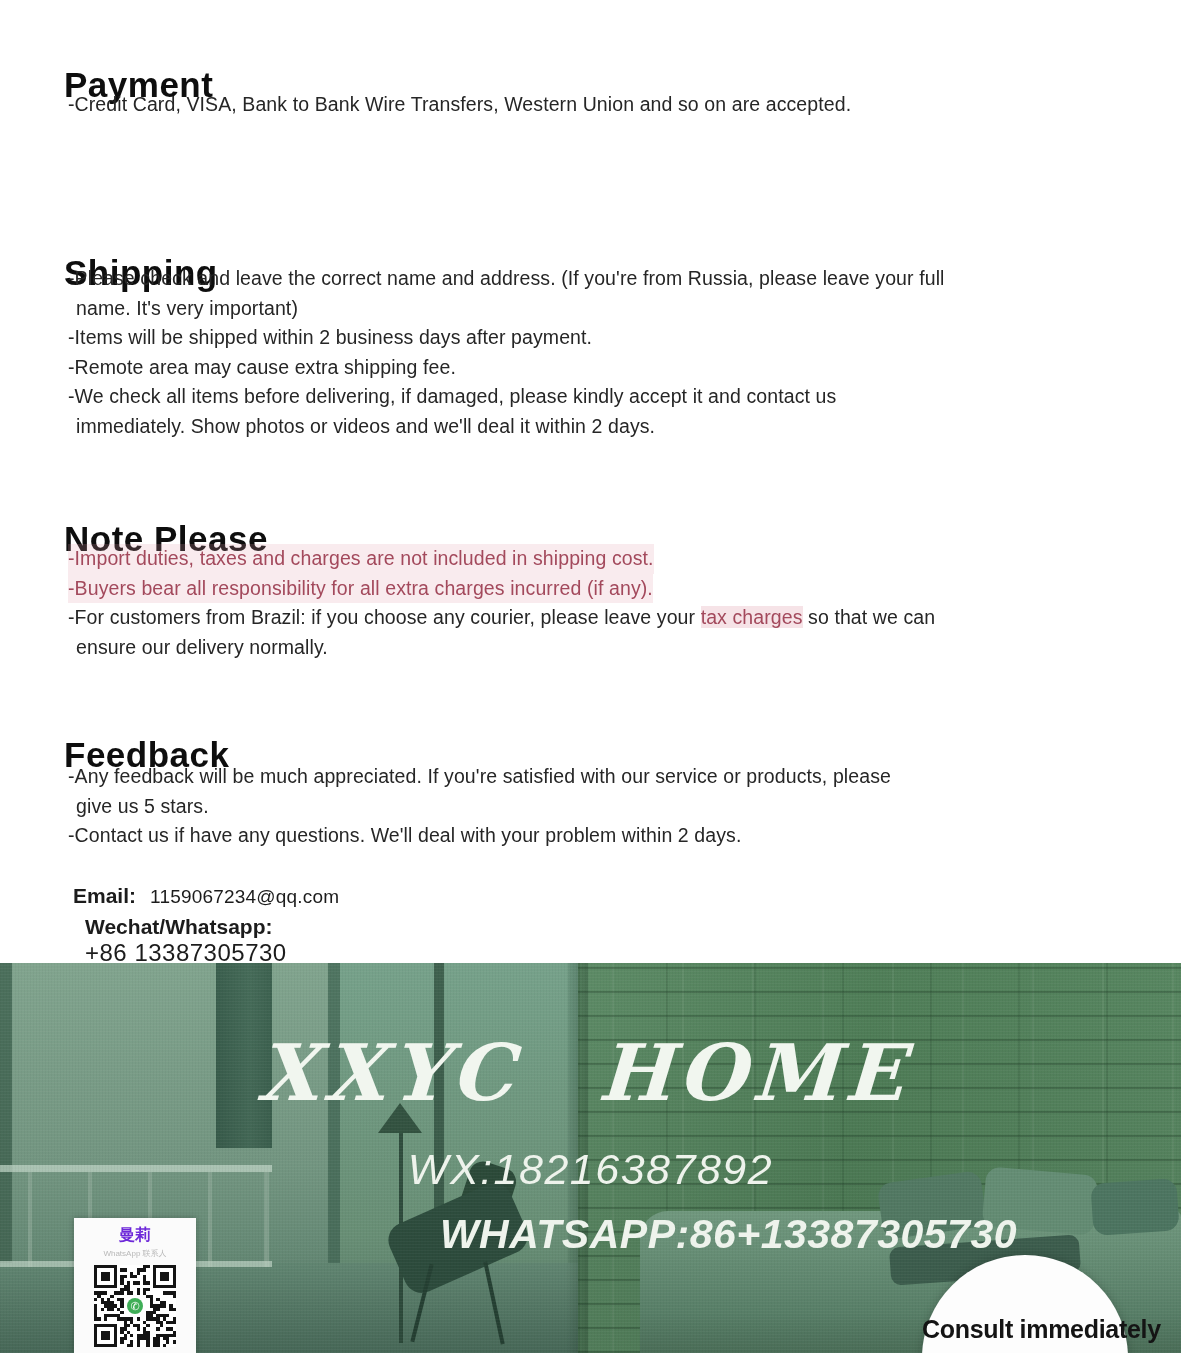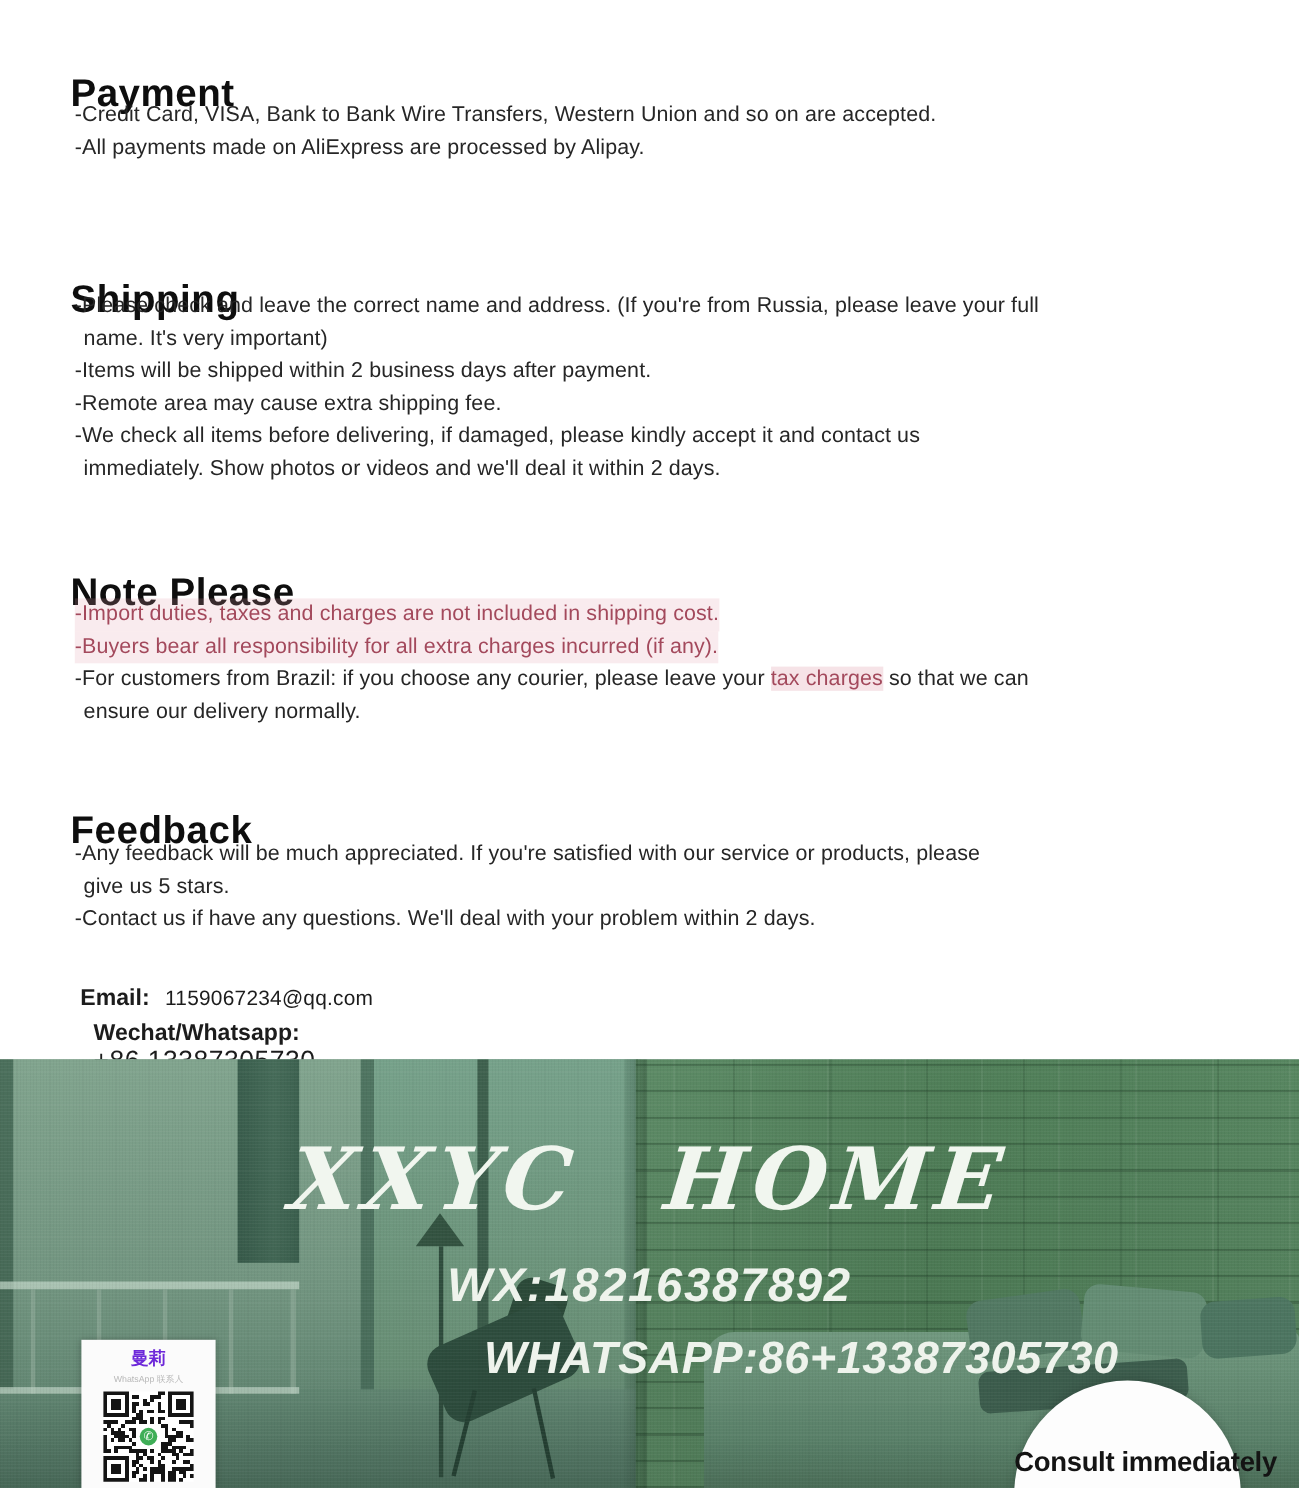--- a/index.html
+++ b/index.html
@@ -5,21 +5,21 @@
   html,body{margin:0;padding:0;background:#ffffff;}
   .page{position:relative;width:1181px;height:1353px;background:#ffffff;overflow:hidden;
         font-family:"Liberation Sans", sans-serif;}
   
   .sec-heading{position:absolute;left:64px;font-size:35px;font-weight:bold;color:#0e0e0e;letter-spacing:.5px;}
   .body-block{position:absolute;left:68px;font-size:19.5px;line-height:29.5px;color:#262626;letter-spacing:.1px;}
   .body-block .line{white-space:nowrap;}
   .body-block .cont{padding-left:8px;}
   .rose{color:#a3495c;background:rgba(224,156,170,.20);display:inline-block;}
   .rose-inline{color:#a3495c;background:rgba(224,156,170,.28);}
-  .contact-row{position:absolute;left:73px;display:flex;align-items:baseline;color:#1c1c1c;margin-top:12px;}
+  .contact-row{position:absolute;left:73px;display:flex;align-items:baseline;color:#1c1c1c;}
   .contact-row .lbl{font-weight:bold;font-size:21px;}
   .contact-row .val-sm{font-size:19px;margin-left:14px;letter-spacing:.2px;}
   .contact-row .val-lg{font-size:24px;margin-left:12px;letter-spacing:.5px;}
   
   .banner{position:absolute;left:0;top:963px;width:1181px;height:390px;overflow:hidden;background:#7d9e8c;}
   .room{position:absolute;left:0;top:0;width:583px;height:390px;
         background:linear-gradient(180deg,#86a792 0%,#7c9e8a 52%,#6f937f 74%,#587c6a 100%);}
   .room-floor{position:absolute;left:0;top:300px;width:583px;height:90px;
         background:linear-gradient(180deg,#6a8f7b,#4e6f5f);}
   .col-dark{position:absolute;left:216px;top:0;width:56px;height:185px;
@@ -51,21 +51,21 @@
   .pillow{position:absolute;border-radius:14px;}
   .tint{position:absolute;left:0;top:0;width:1181px;height:390px;pointer-events:none;
         background:
           repeating-linear-gradient(0deg, rgba(255,255,255,.035) 0 1px, transparent 1px 3px),
           repeating-linear-gradient(90deg, rgba(0,0,0,.03) 0 1px, transparent 1px 3px),
           linear-gradient(180deg, rgba(86,140,106,.10), rgba(30,60,42,.16));}
   .brand{position:absolute;left:0;top:64px;width:1181px;text-align:center;color:#f1f6ef;
         font-family:"DejaVu Serif", serif;font-style:italic;font-size:78px;font-weight:bold;
         letter-spacing:6px;word-spacing:46px;transform:skewX(-6deg);white-space:nowrap;}
   .wx-line{position:absolute;left:0;top:182px;width:1181px;text-align:center;color:#eef3ec;
-        font-size:43px;font-weight:bold;font-style:italic;letter-spacing:1.5px;white-space:nowrap;}
+        font-size:43px;font-weight:normal;font-style:italic;letter-spacing:1.5px;white-space:nowrap;}
   .wa-line{position:absolute;left:0;top:248px;width:1017px;text-align:right;color:#eef3ec;
         font-size:41px;font-weight:bold;font-style:italic;letter-spacing:.5px;white-space:nowrap;}
   .qr-card{position:absolute;left:74px;top:255px;width:122px;height:135px;background:#fbfbfb;
         box-shadow:0 0 6px rgba(0,0,0,.25);text-align:center;}
   .qr-title{font-size:16px;font-weight:bold;color:#6d28d9;margin-top:7px;}
   .qr-sub{font-size:8px;color:#b8b8b8;margin-top:2px;}
   .qr-box{position:relative;width:82px;height:82px;margin:6px auto 0 auto;}
   .qr-box svg{width:82px;height:82px;display:block;}
   .wa-badge{position:absolute;left:31px;top:31px;width:20px;height:20px;background:#fff;border-radius:4px;
         display:flex;align-items:center;justify-content:center;}
@@ -77,21 +77,20 @@
         letter-spacing:-0.3px;white-space:nowrap;}
 </style>
 </head>
 <body>
 
 <div class="page">
 
   <h2 class="sec-heading" style="top:36px;">Payment</h2>
   <div class="body-block" style="top:90px;">
     <div class="line">-Credit Card, VISA, Bank to Bank Wire Transfers, Western Union and so on are accepted.</div>
-    <div class="line">-All payments made on AliExpress are processed by Alipay.</div>
   </div>
 
   <h2 class="sec-heading" style="top:224px;">Shipping</h2>
   <div class="body-block" style="top:264px;">
     <div class="line">-Please check and leave the correct name and address. (If you're from Russia, please leave your full</div>
     <div class="line cont">name. It's very important)</div>
     <div class="line">-Items will be shipped within 2 business days after payment.</div>
     <div class="line">-Remote area may cause extra shipping fee.</div>
     <div class="line">-We check all items before delivering, if damaged, please kindly accept it and contact us</div>
     <div class="line cont">immediately. Show photos  or videos and we'll deal it within 2 days.</div>

